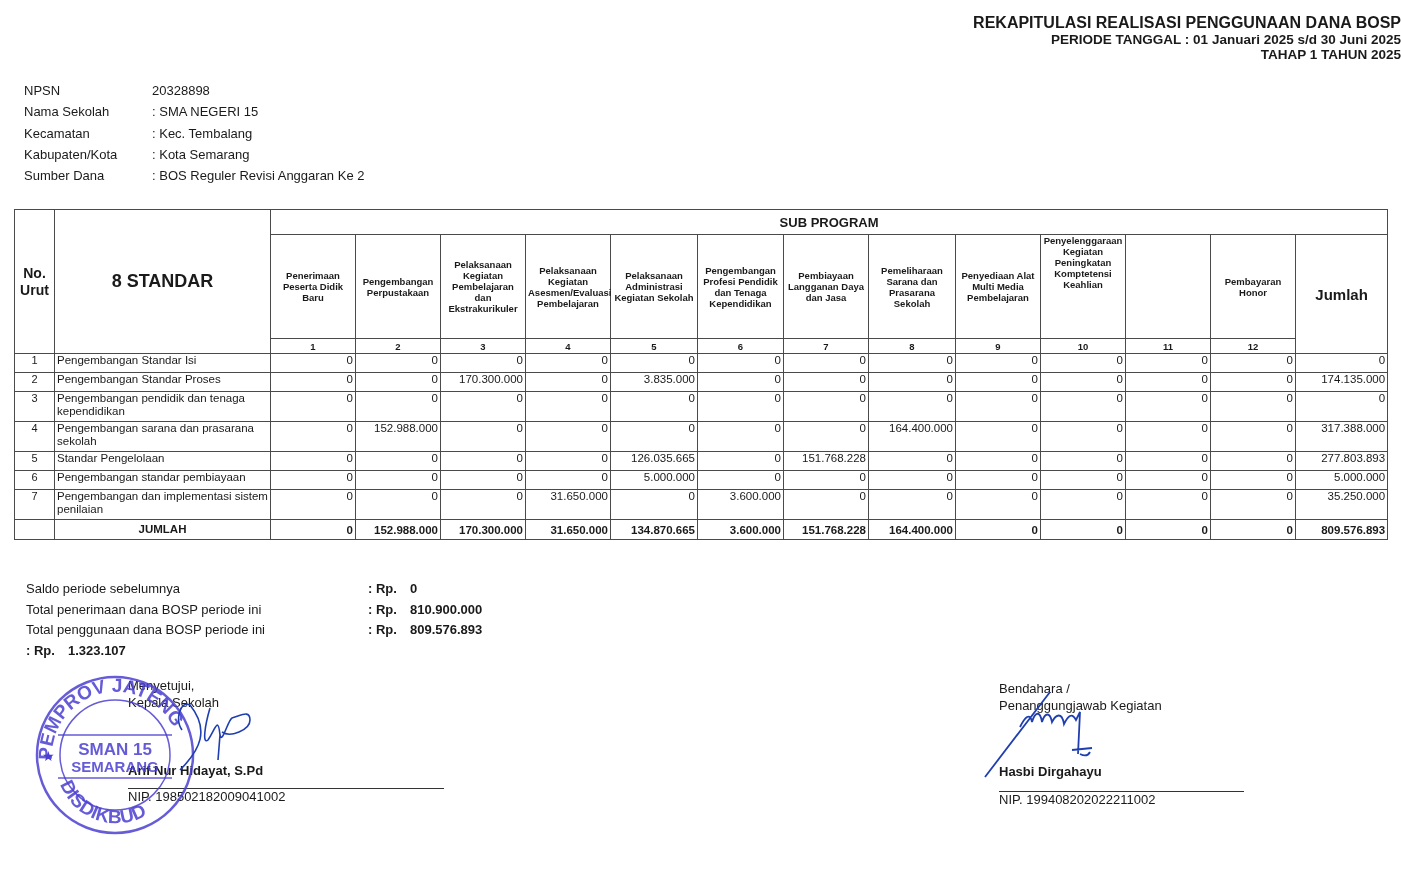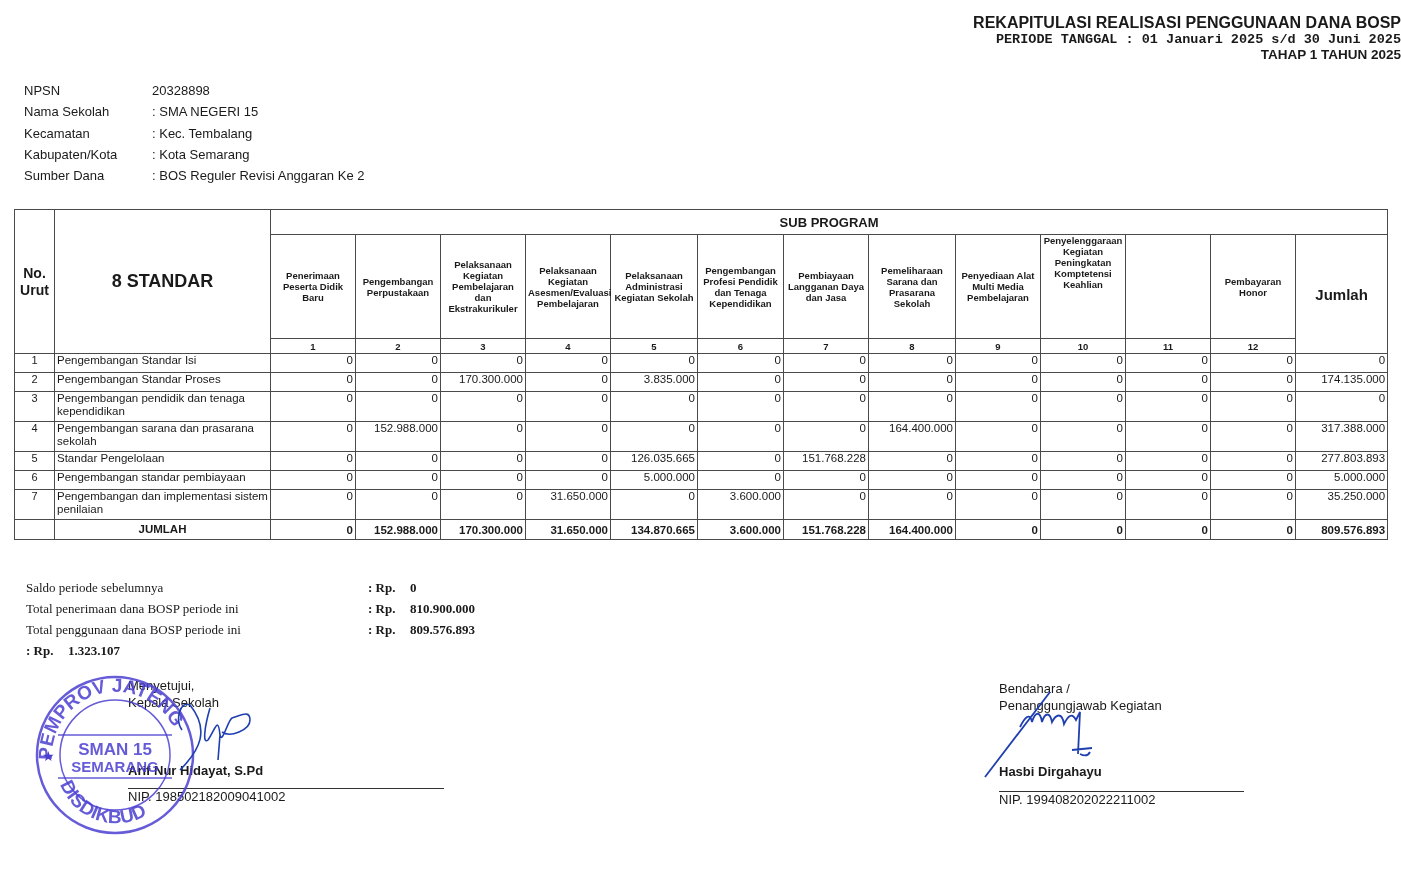--- a/index.html
+++ b/index.html
@@ -2,21 +2,21 @@
 <html><head>
 <meta charset="utf-8">
 <style>
   html, body { margin: 0; padding: 0; background: #ffffff; }
   body {
     width: 1401px; height: 893px; position: relative; overflow: hidden;
     font-family: "Liberation Sans", sans-serif; color: #1a1a1a;
   }
   .title-block { position: absolute; left: 0; width: 1401px; top: 14px; text-align: right; }
   .title { font-size: 16px; font-weight: bold; line-height: 18px; }
-  .subtitle { font-size: 13.5px; font-weight: bold; line-height: 16px; font-family: Liberation Mono, monospace; }
+  .subtitle { font-size: 13.5px; font-weight: bold; line-height: 16px; }
   .subtitle2 { font-size: 13.5px; font-weight: bold; line-height: 14px; }
 
   .info { position: absolute; left: 24px; top: 80px; font-size: 13px; }
   .info-row { height: 21.3px; display: flex; align-items: center; }
   .info-label { width: 128px; }
   .info-value { }
 
   table.rekap {
     position: absolute; left: 14px; top: 209px;
     border-collapse: collapse; table-layout: fixed; width: 1374px;
@@ -32,21 +32,21 @@
   th.standar { font-size: 18px; }
   th.jumlah-head { font-size: 15px; }
   td.no { text-align: center; vertical-align: top; padding-top: 1px; }
   td.name { vertical-align: top; font-size: 11.5px; line-height: 13px; padding: 2px 3px 0 3px; }
   td.val { text-align: right; vertical-align: top; padding-top: 2px; font-size: 11.5px; }
   tr.r1 td { height: 18px; }
   tr.r2 td { height: 29px; }
   tr.total td { height: 19px; font-weight: bold; vertical-align: middle; padding-top: 0; }
   tr.total td.name { text-align: center; font-size: 11.5px; padding-top: 0; }
 
-  .summary { position: absolute; left: 26px; top: 578px; font-size: 13px; font-family: Liberation Serif, serif; }
+  .summary { position: absolute; left: 26px; top: 578px; font-size: 13px; }
   .sum-row { height: 20.8px; display: flex; align-items: center; }
   .sum-label { width: 342px; }
   .sum-rp { font-weight: bold; width: 42px; }
   .sum-val { font-weight: bold; }
 
   .sign-left { position: absolute; left: 128px; top: 677px; font-size: 13px; width: 316px; }
   .sign-right { position: absolute; left: 999px; top: 680px; font-size: 13px; width: 245px; }
   .sign-title { line-height: 17px; }
   .sign-name { font-weight: bold; margin-top: 0; }
   .sign-line { border-top: 1px solid #333; }

